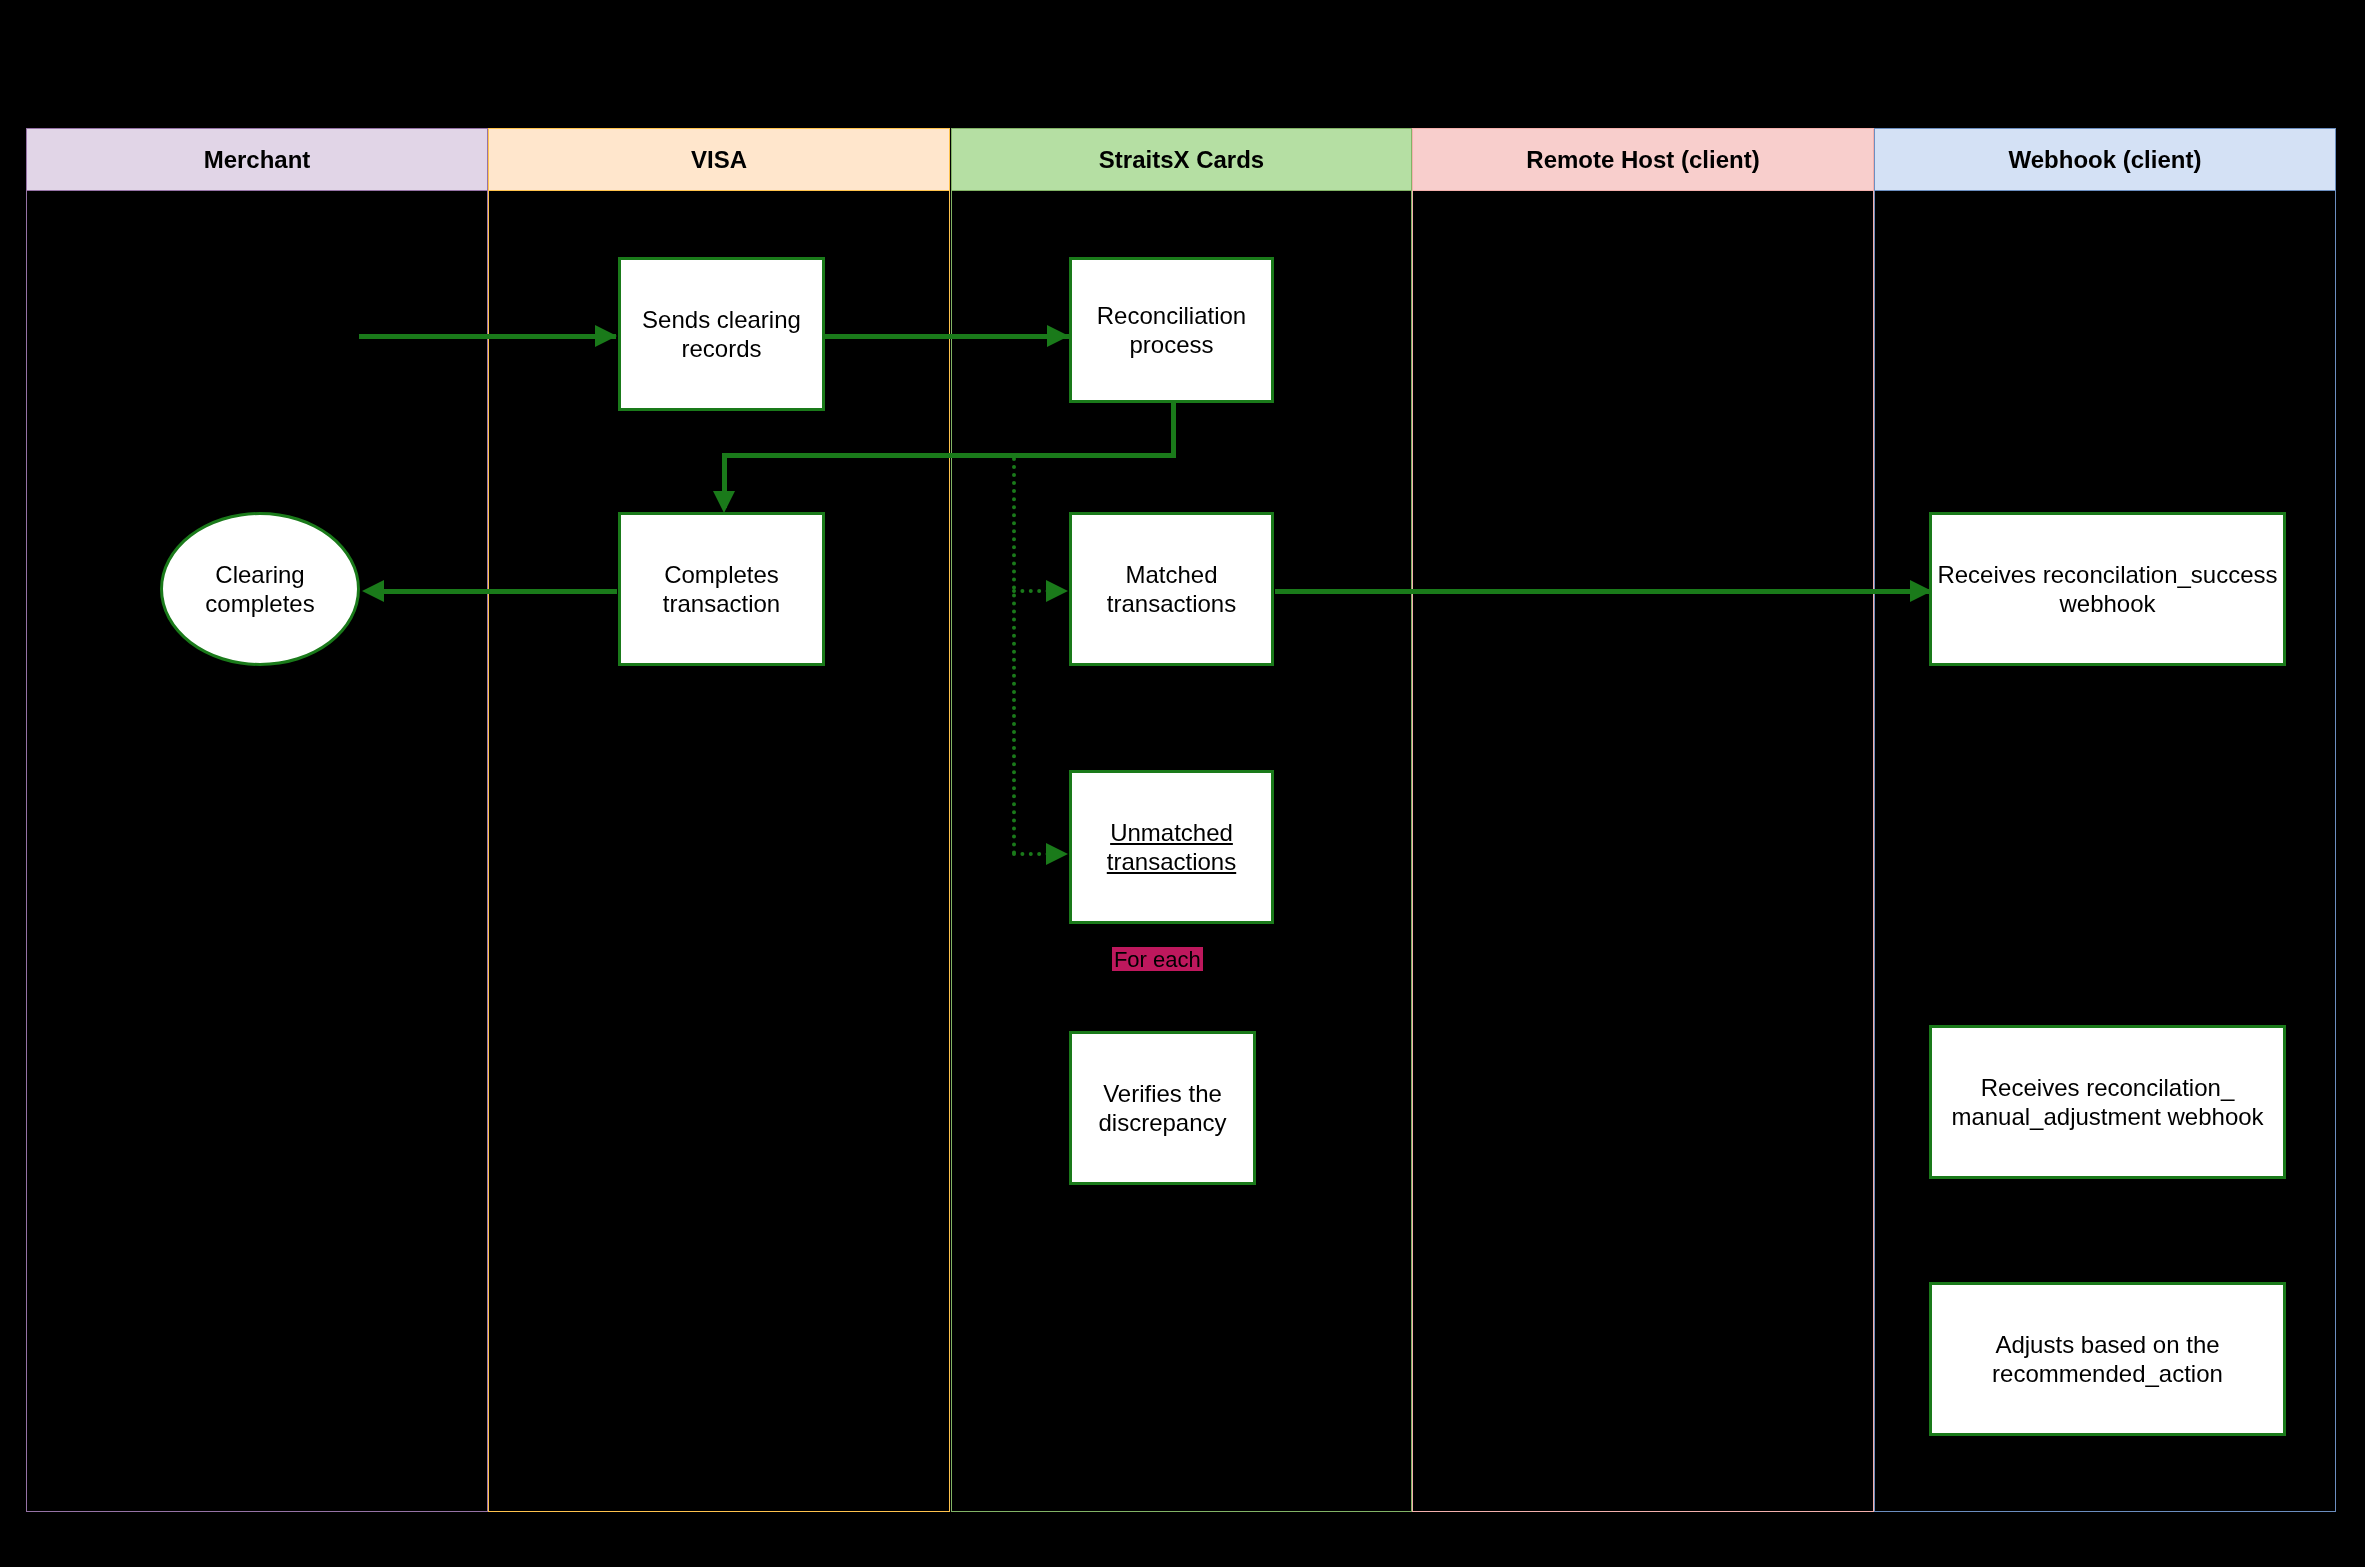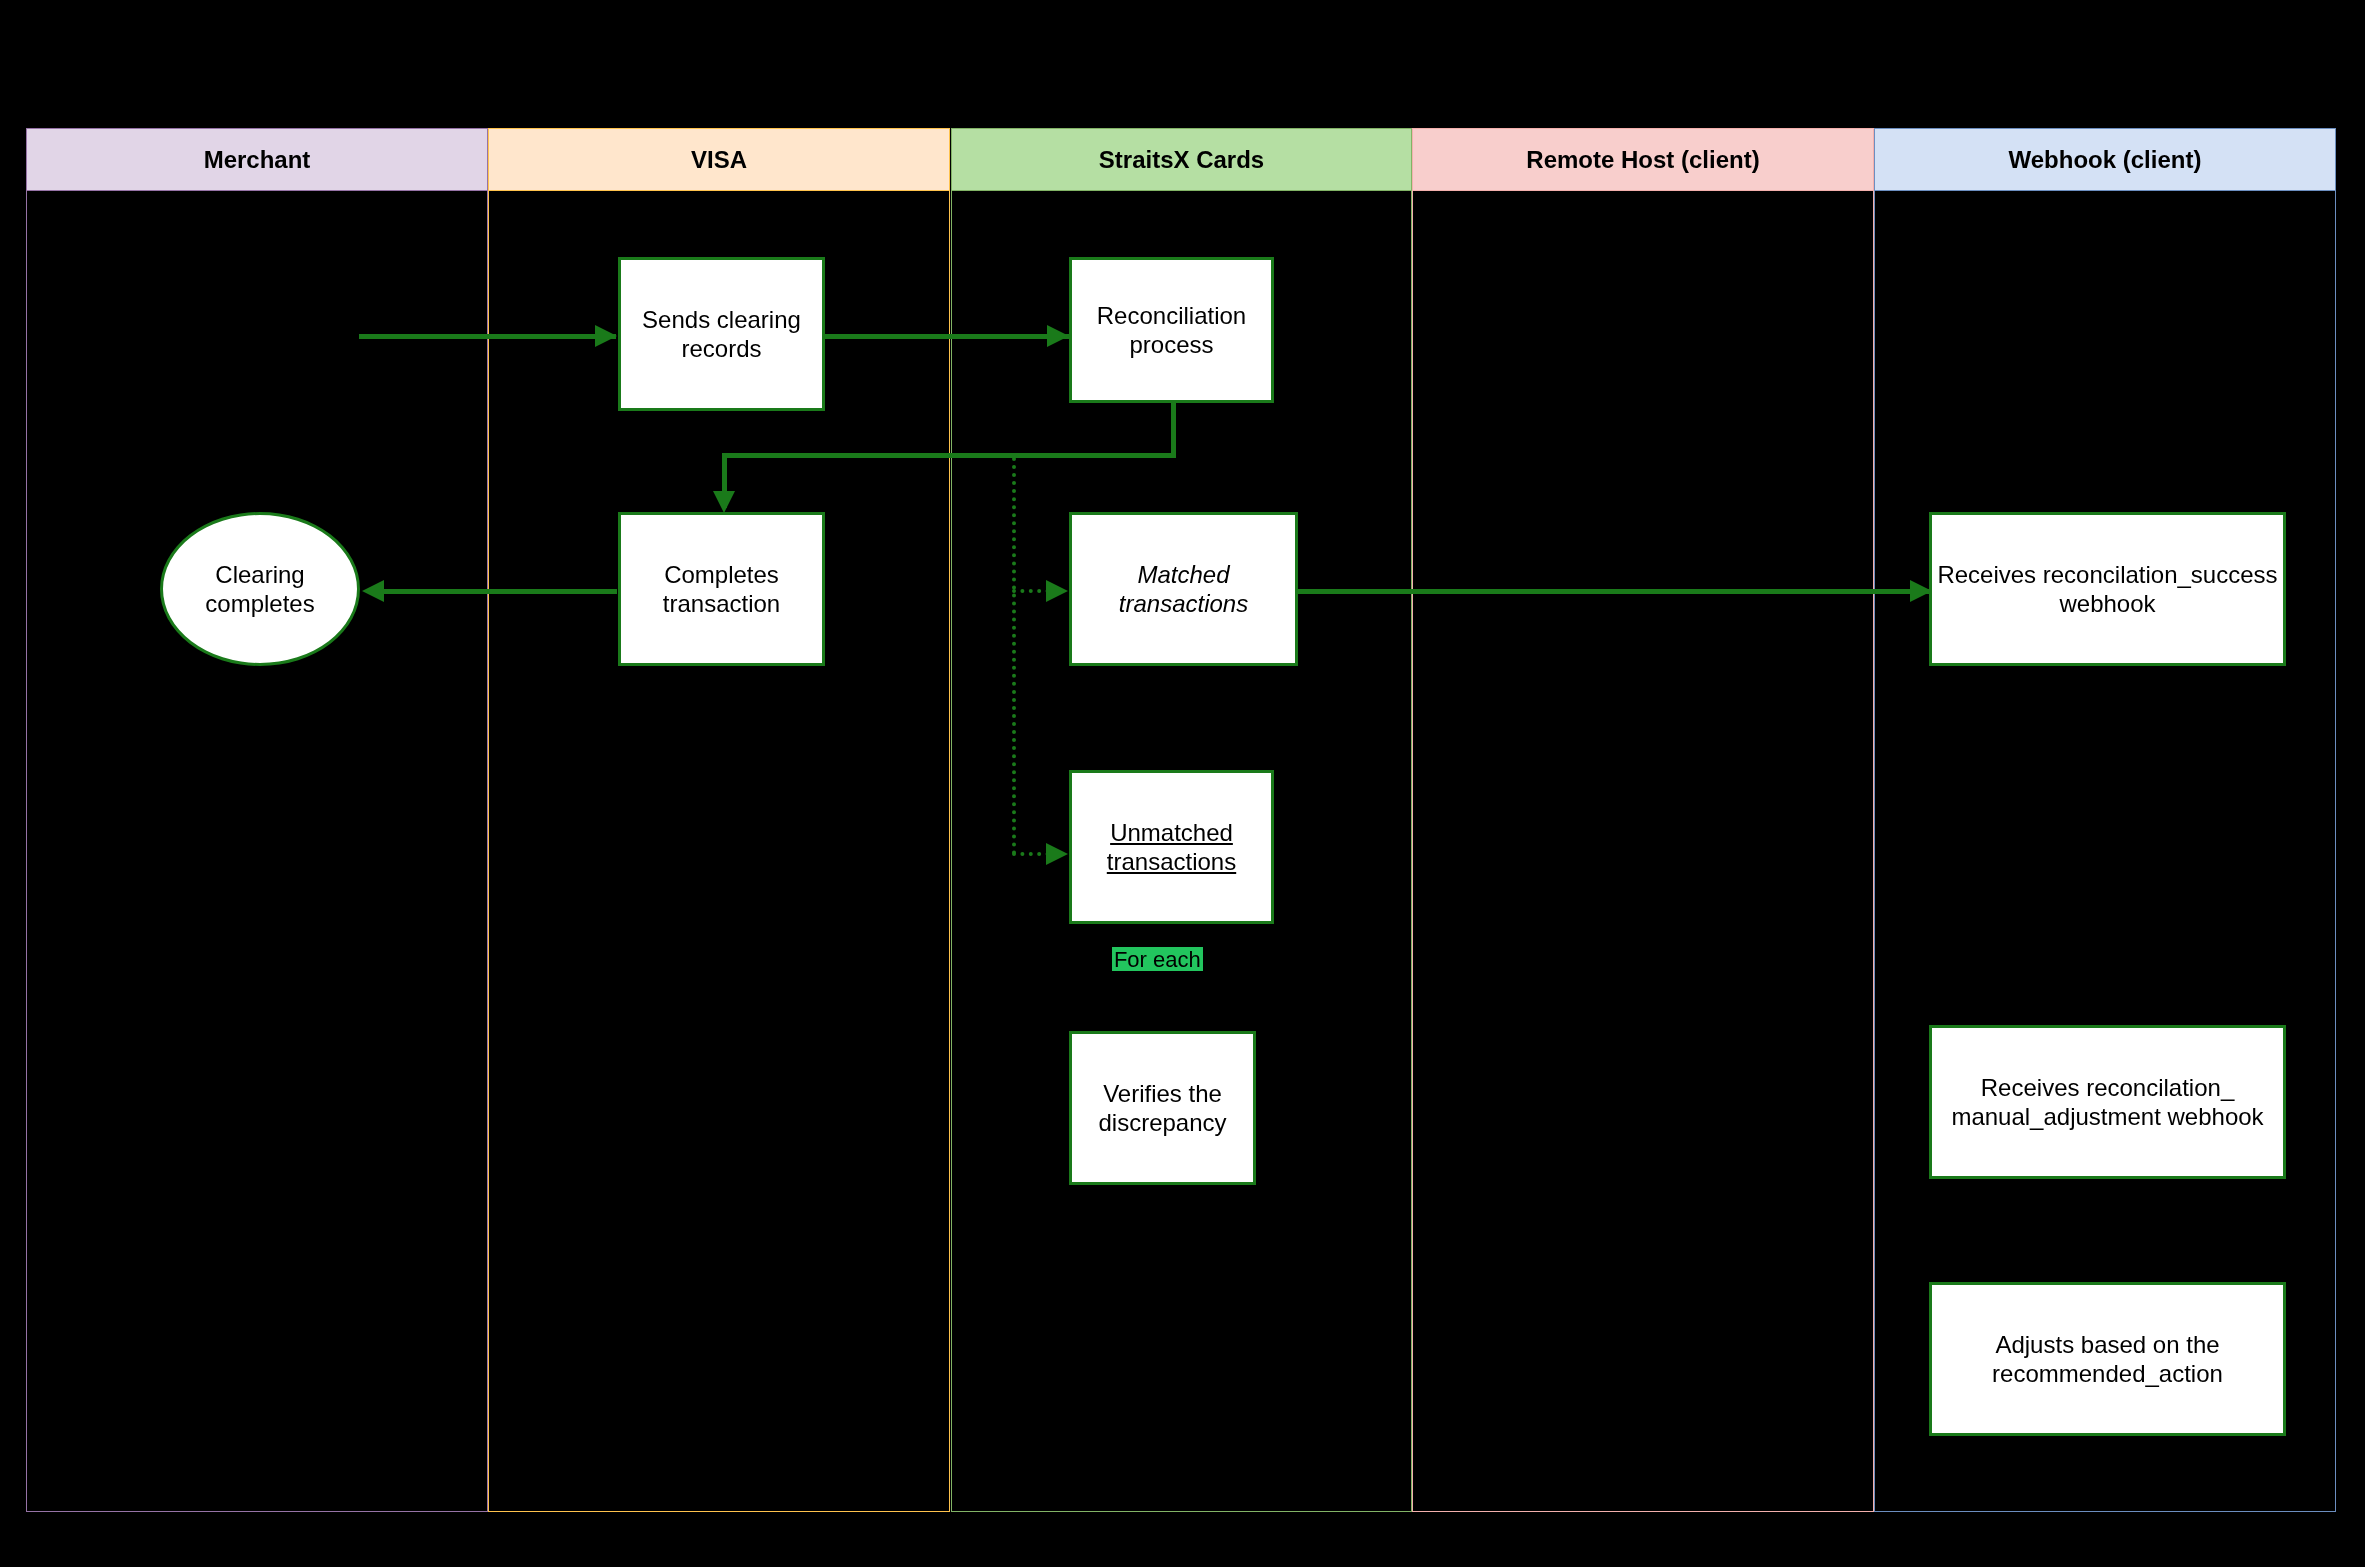--- a/index.html
+++ b/index.html
@@ -29,21 +29,21 @@
   .dot-v{width:0;border-left:4.5px dotted #1a7a1a;background:none;}
 
   .arrow{position:absolute;width:0;height:0;}
   .arrow.right{border-top:11px solid transparent;border-bottom:11px solid transparent;
                border-left:22px solid #1a7a1a;}
   .arrow.left{border-top:11px solid transparent;border-bottom:11px solid transparent;
               border-right:22px solid #1a7a1a;}
   .arrow.down{border-left:11px solid transparent;border-right:11px solid transparent;
               border-top:22px solid #1a7a1a;}
 
-  .edge-label{position:absolute;background:#22c55e;color:#000;font-size:22px;
+  .edge-label{position:absolute;background:#be185d;color:#000;font-size:22px;
               line-height:1.05;padding:0.6px 1.9px;white-space:nowrap;}
 </style>
 </head>
 <body>
 
 <div id="stage">
 
   <div class="lane" style="left:26px;width:462px;border:1.9px solid #9673a6;">
     <div class="lane-head" style="background:#e1d5e7;border-bottom:1.9px solid #9673a6;">
       <span>Merchant</span>
@@ -112,21 +112,21 @@
   </div>
 
   <div class="node" style="left:618px;top:512px;width:207px;height:154px;">
     <span>Completes transaction</span>
   </div>
 
   <div class="node" style="left:1069px;top:257px;width:205px;height:146px;">
     <span>Reconciliation process</span>
   </div>
 
-  <div class="node" style="left:1069px;top:512px;width:229px;height:154px;font-style:italic;">
+  <div class="node" style="left:1069px;top:512px;width:205px;height:154px;">
     <span>Matched transactions</span>
   </div>
 
   <div class="node" style="left:1069px;top:770px;width:205px;height:154px;text-decoration:underline;">
     <span>Unmatched transactions</span>
   </div>
 
   <div class="edge-label" style="left:1112px;top:947px;">
     <span>For each</span>
   </div>

